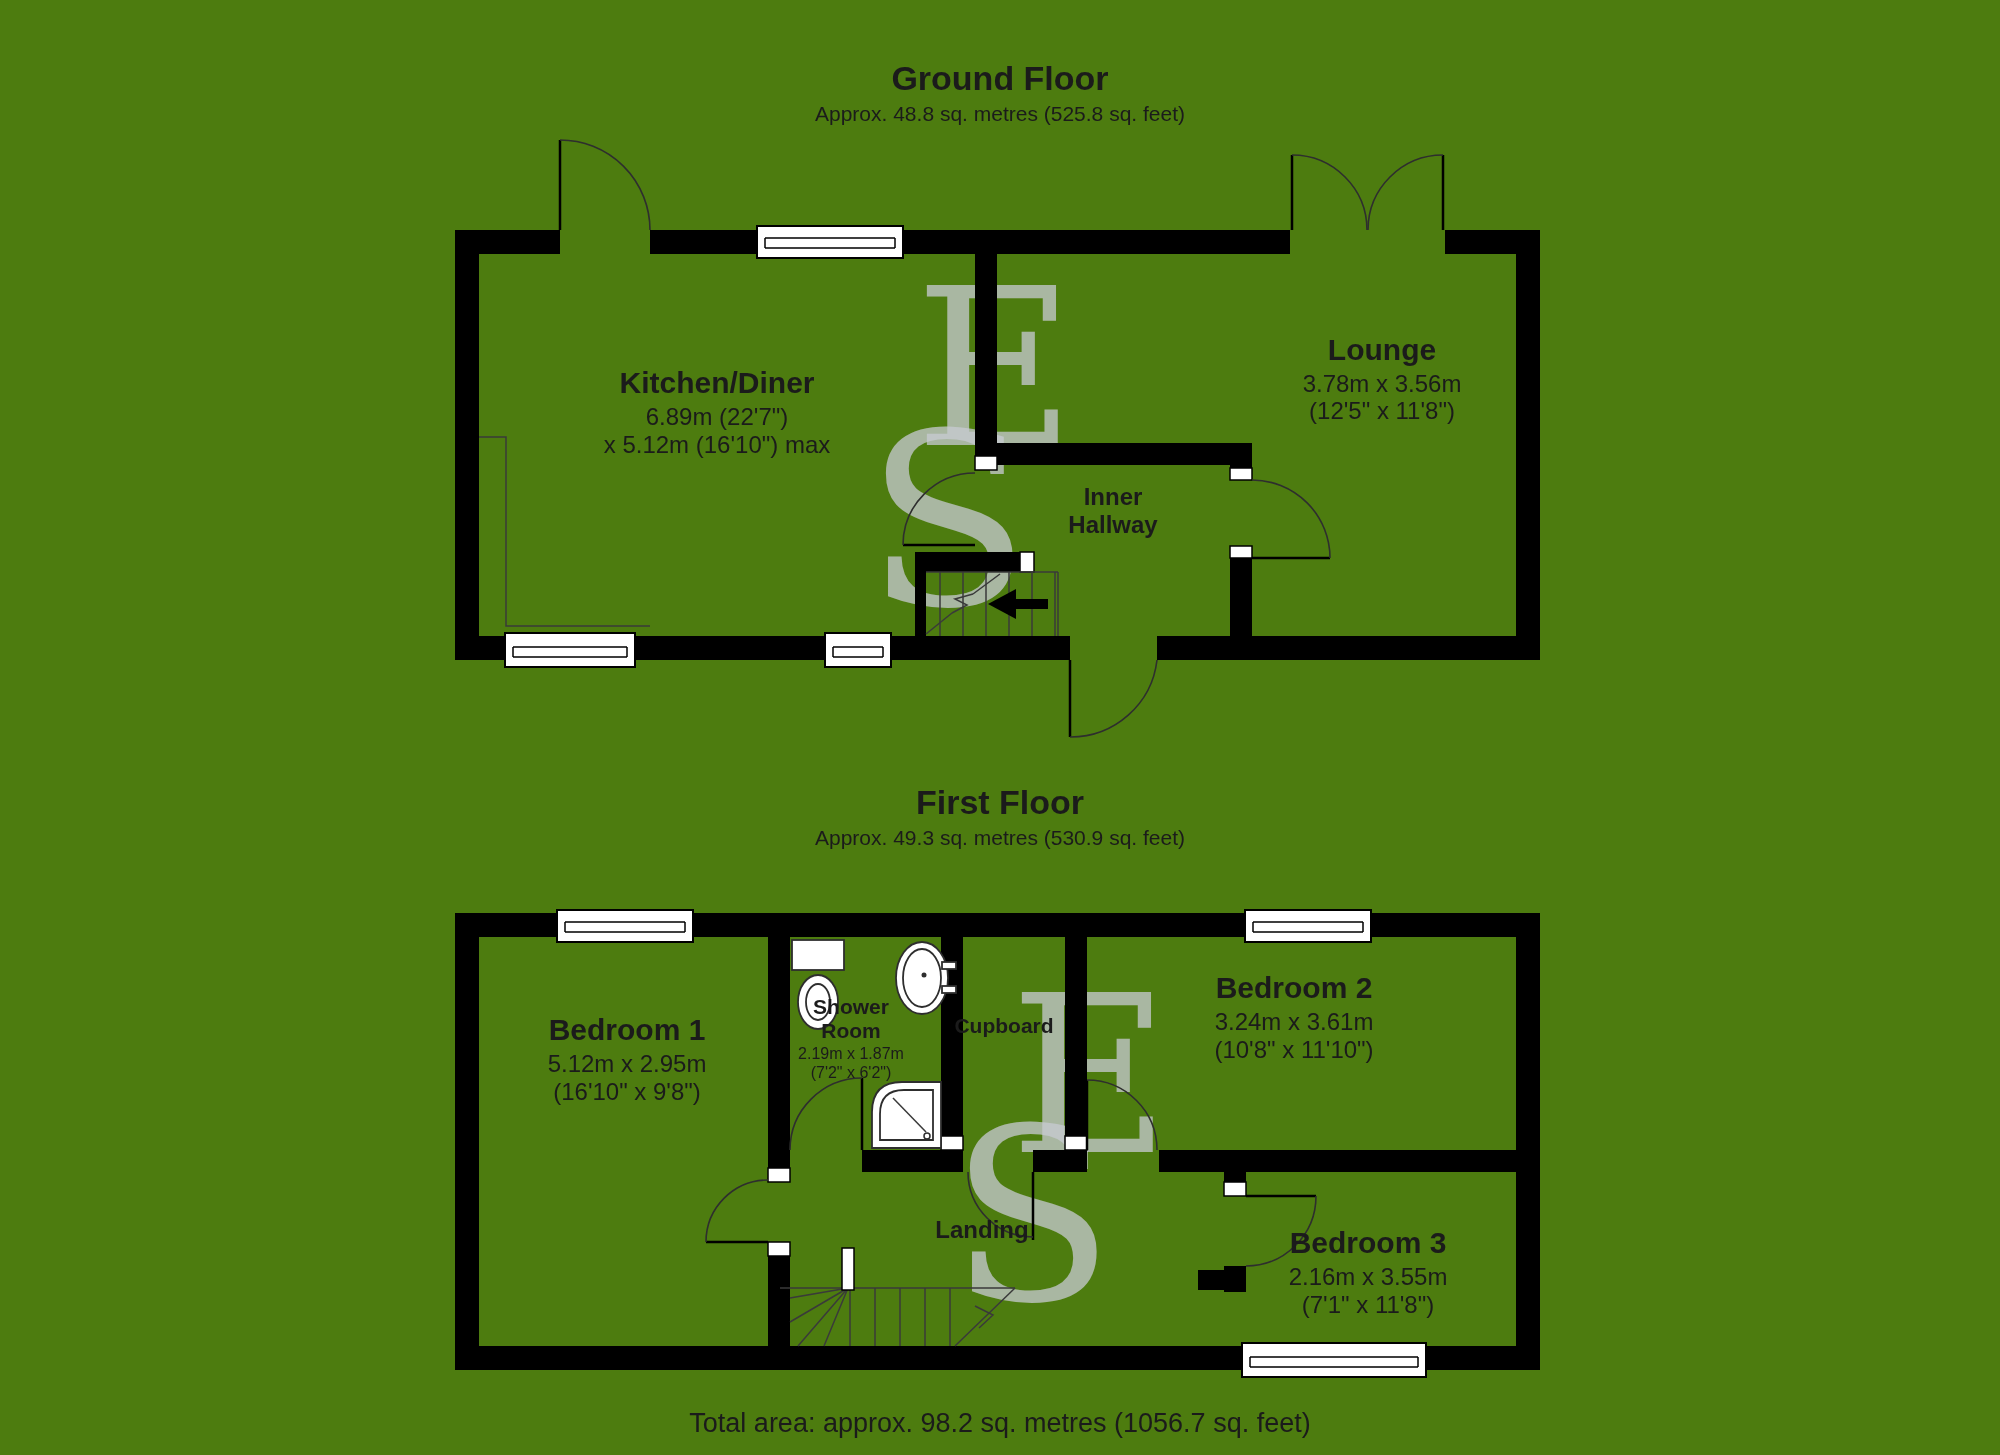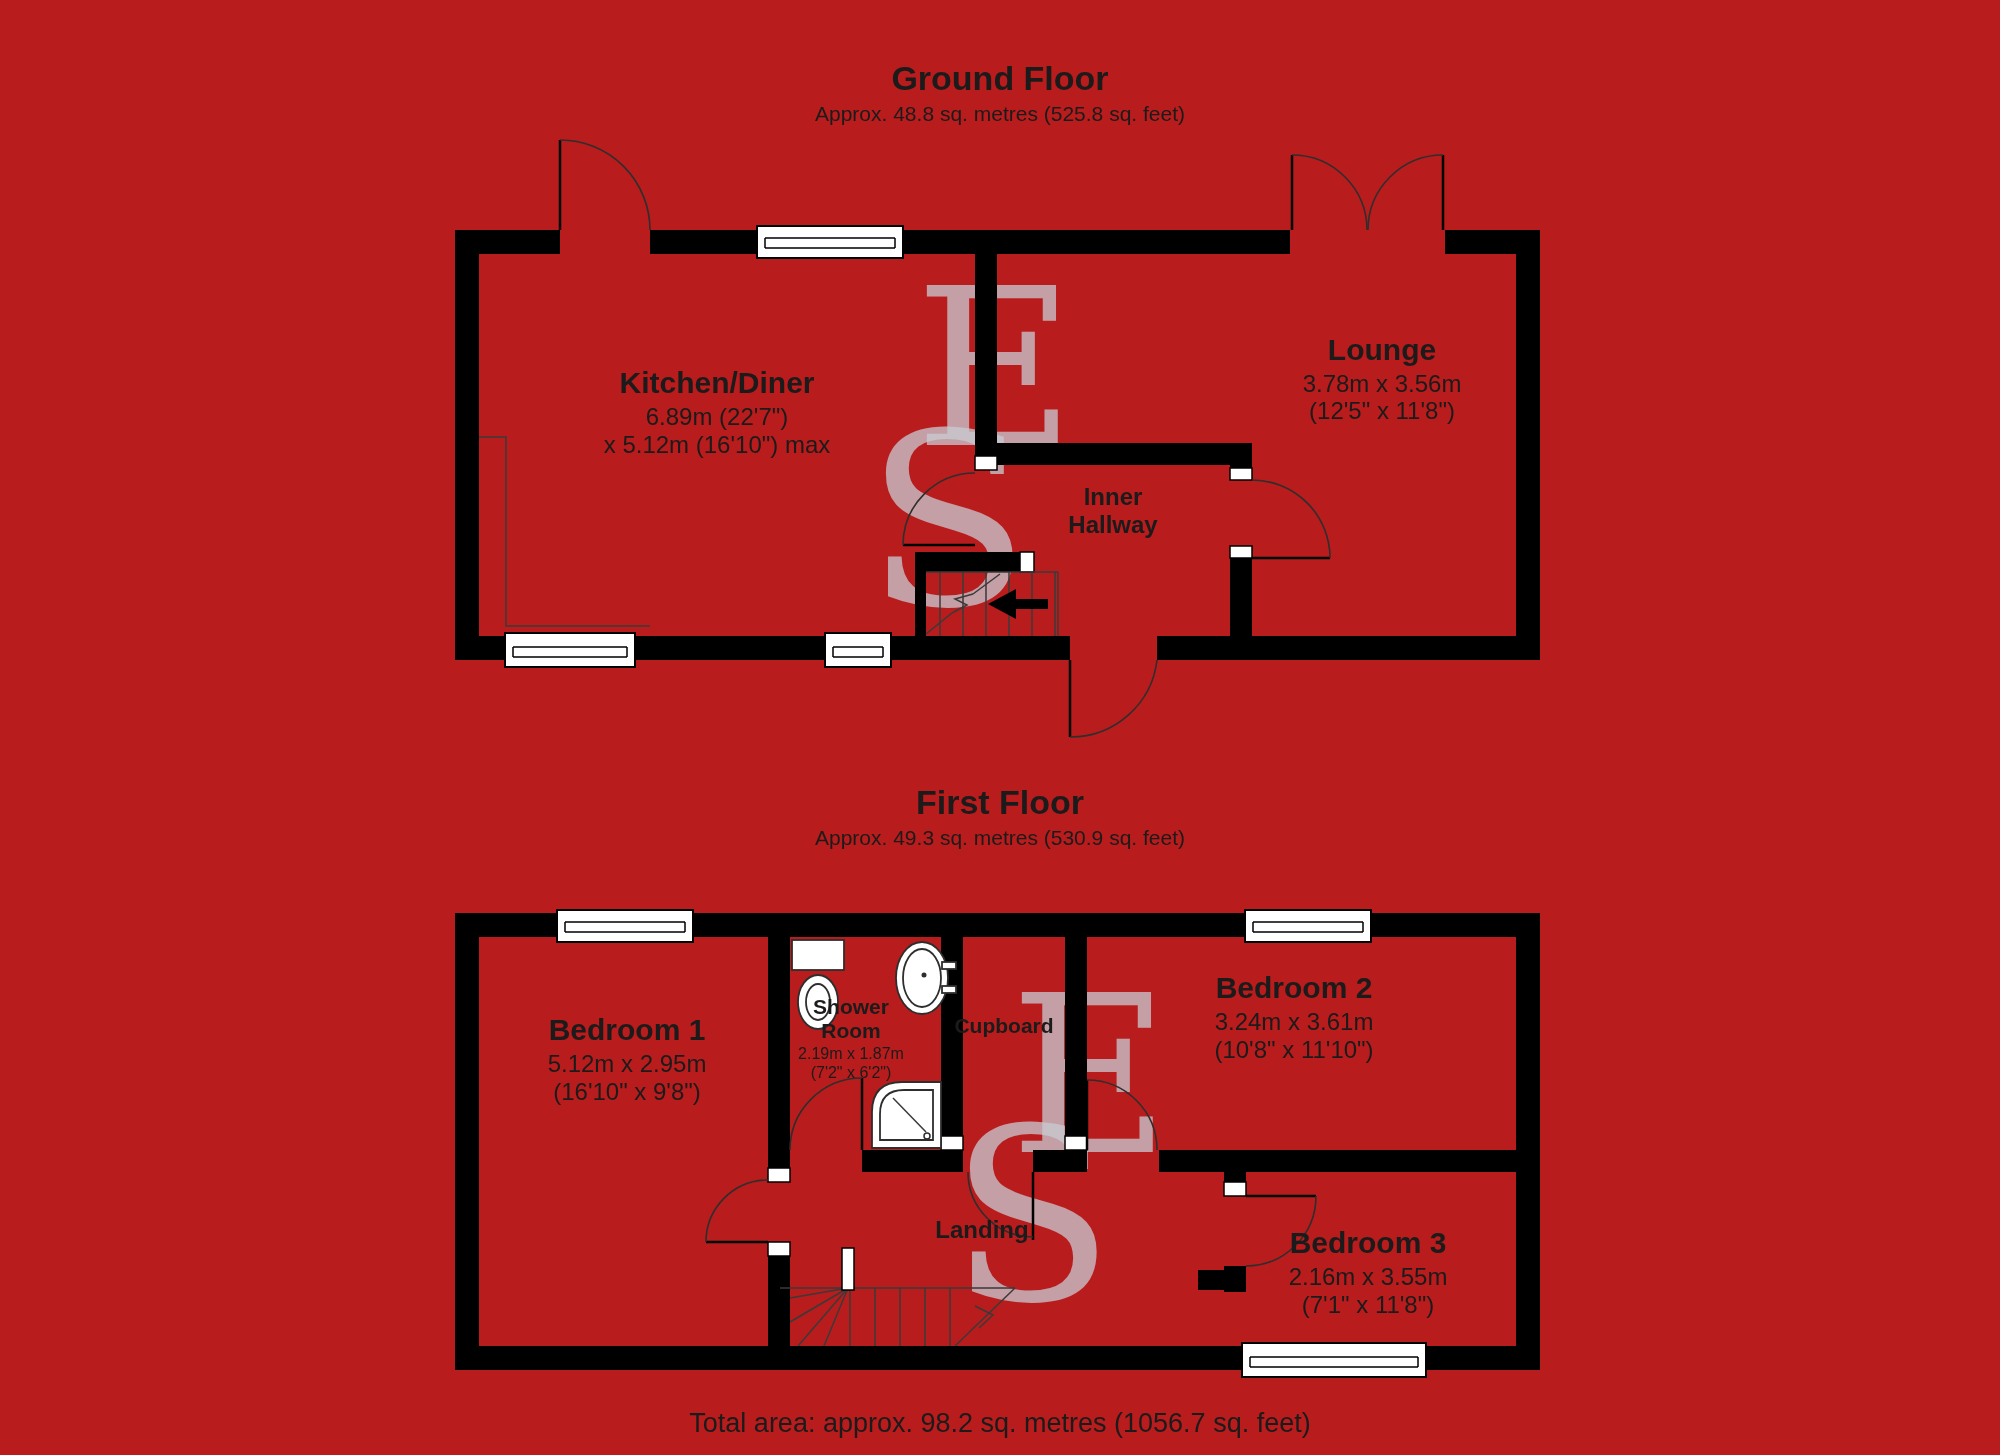--- a/index.html
+++ b/index.html
@@ -1,16 +1,16 @@
 <!DOCTYPE html>
 <html><head>
 <meta charset="utf-8">
 <style>
   html,body{margin:0;padding:0;background:#ffffff;}
-  #stage{position:relative;width:2000px;height:1455px;background:#b91c1c;overflow:hidden;
+  #stage{position:relative;width:2000px;height:1455px;background:#4d7c0f;overflow:hidden;
          font-family:"Liberation Sans", sans-serif;}
   svg{display:block}
   text{fill:#1b1b1b}
   .plan-title{font-size:34px;font-weight:bold;text-anchor:middle;}
   .plan-sub{font-size:21px;text-anchor:middle;}
   .room-name{font-size:30px;font-weight:bold;text-anchor:middle;}
   .room-dim{font-size:24px;text-anchor:middle;}
   .small-name{font-size:21px;font-weight:bold;text-anchor:middle;}
   .small-dim{font-size:16px;text-anchor:middle;}
   .mid-name{font-size:24px;font-weight:bold;text-anchor:middle;}

